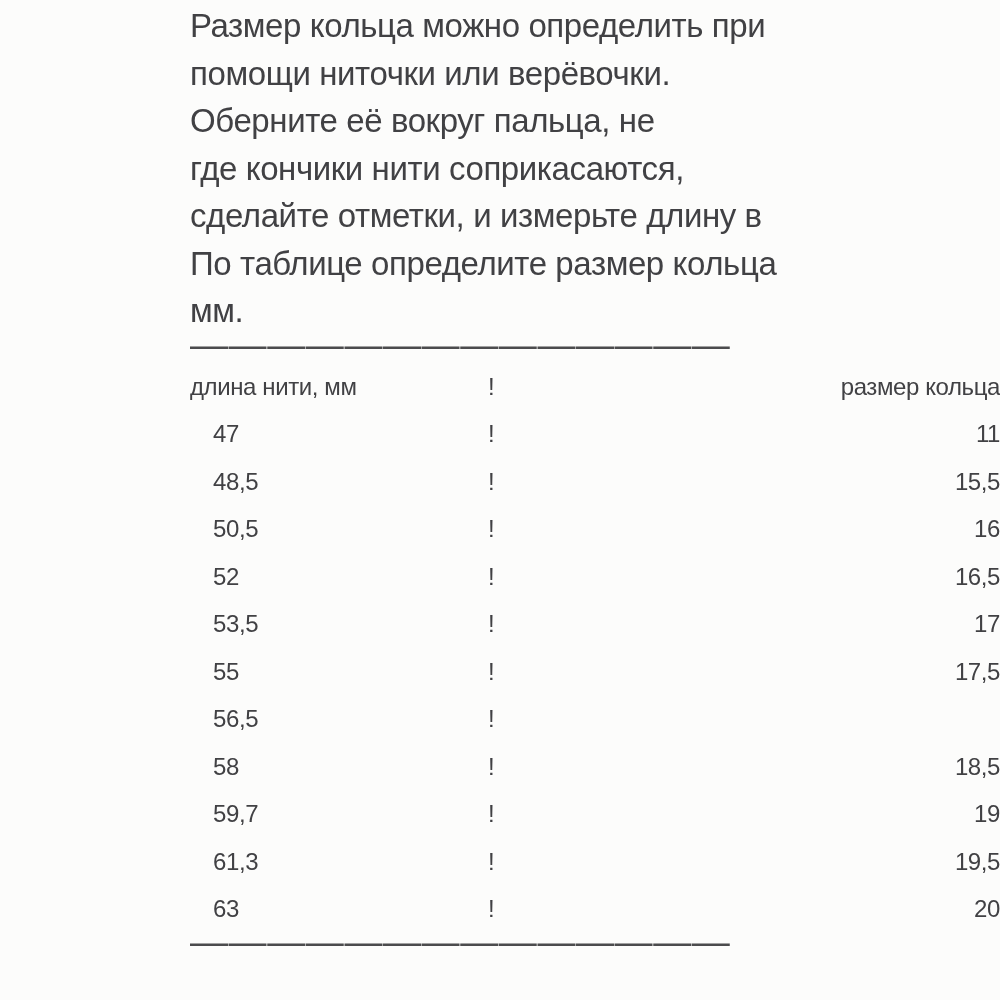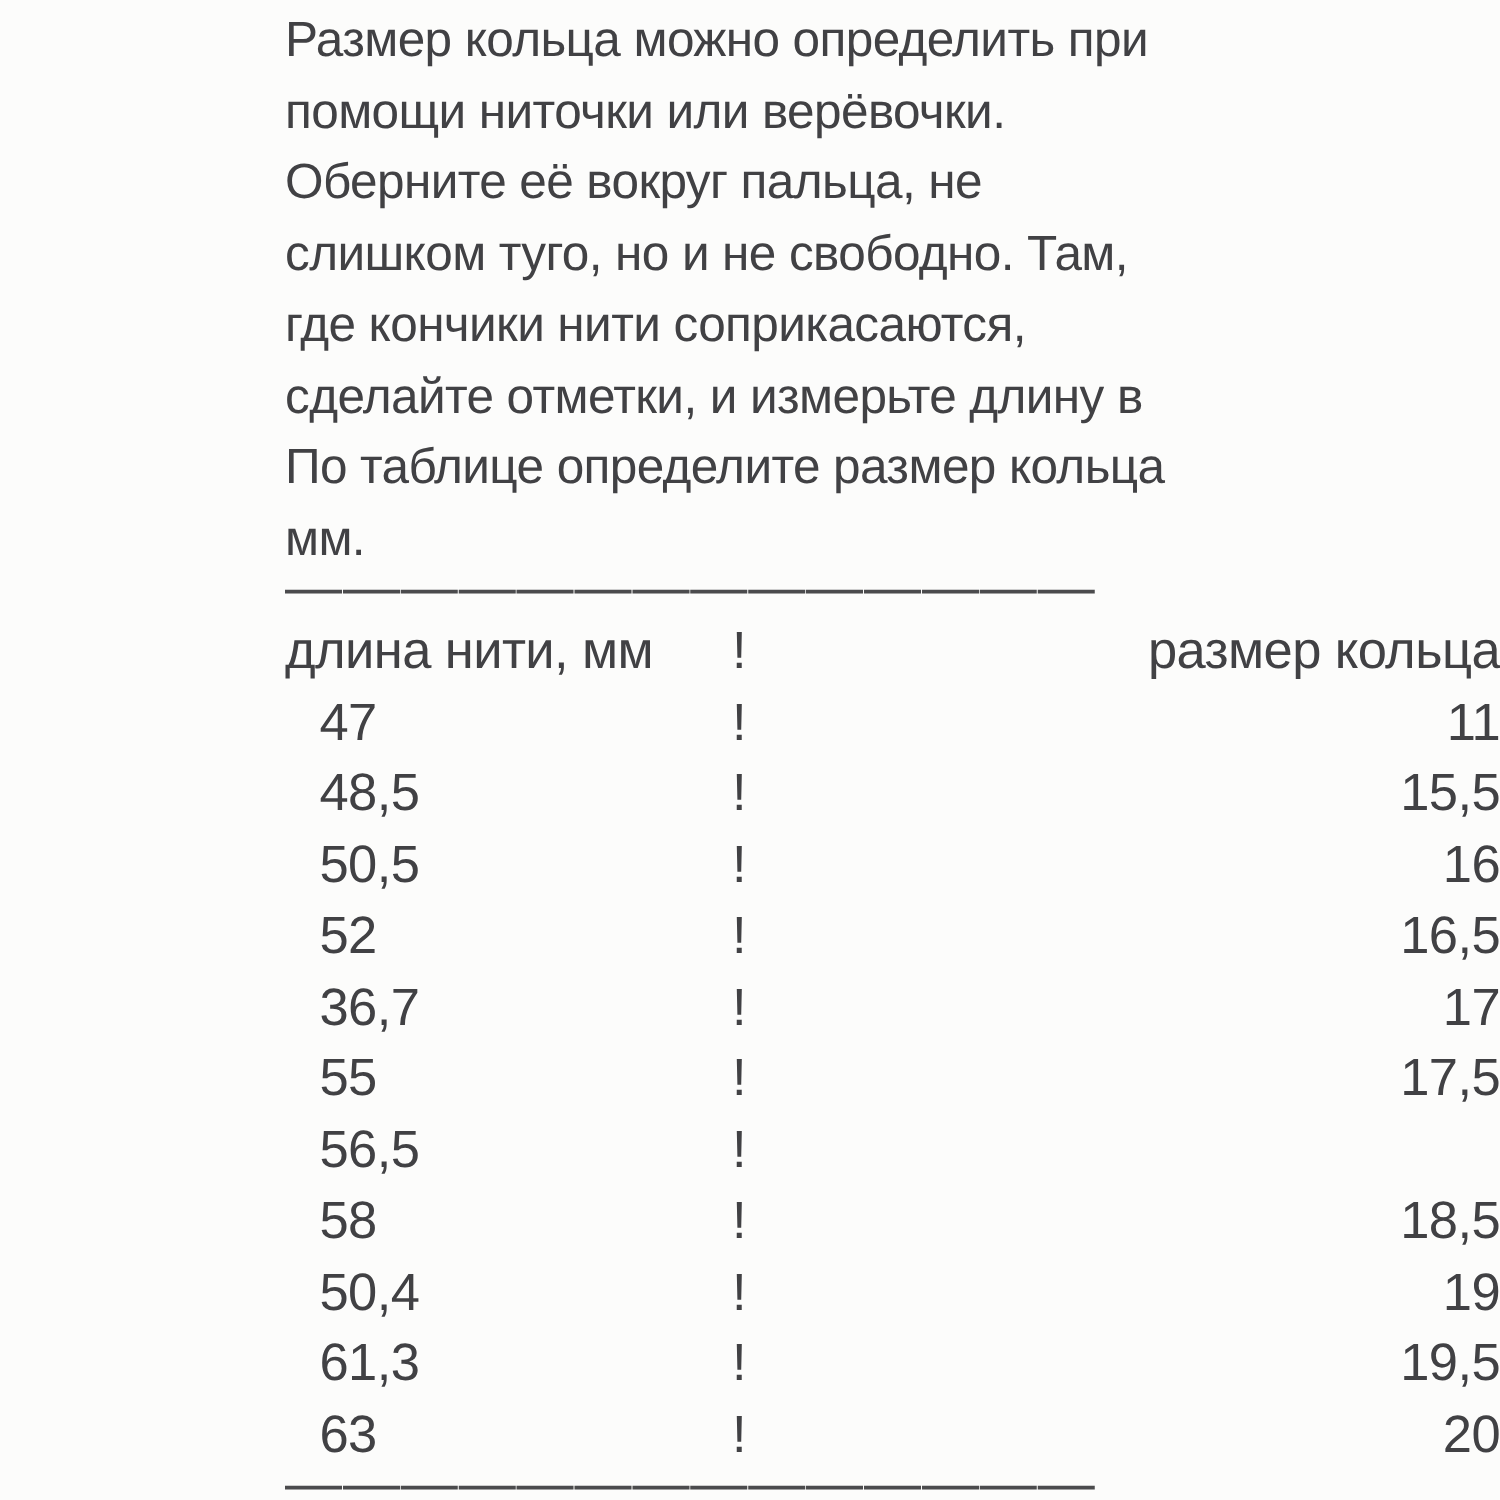--- a/index.html
+++ b/index.html
@@ -40,42 +40,41 @@
     overflow: hidden;
   }
   .divider.top { margin-top: 0px; }
   .divider.bottom { margin-top: -1px; }
   .ring-table {
     margin-top: 8px;
   }
   .trow {
     display: grid;
     grid-template-columns: 298px 66px auto;
-    font-size: 35px;
+    font-size: 24px;
     line-height: 47.5px;
     letter-spacing: -0.4px;
     white-space: nowrap;
   }
   .trow .c1 { text-align: left; }
   .trow .csep { text-align: left; }
   .trow .c2 { text-align: right; }
   .trow.data .c1 { padding-left: 23px; }
   .trow.data .c2 { padding-left: 6px; }
 </style>
 </head>
 <body>
 
 <div class="page">
   <div class="content">
 
     <div class="intro">
       <div class="intro-line">Размер кольца можно определить при</div>
       <div class="intro-line">помощи ниточки или верёвочки.</div>
       <div class="intro-line">Оберните её вокруг пальца, не</div>
-      <div class="intro-line">слишком туго, но и не свободно. Там,</div>
       <div class="intro-line">где кончики нити соприкасаются,</div>
       <div class="intro-line">сделайте отметки, и измерьте длину в</div>
       <div class="intro-line">По таблице определите размер кольца</div>
       <div class="intro-line">мм.</div>
     </div>
 
     <div class="divider top">——————————————</div>
 
     <div class="ring-table">
 
@@ -103,21 +102,21 @@
         <div class="c2">16</div>
       </div>
 
       <div class="trow data">
         <div class="c1">52</div>
         <div class="csep">!</div>
         <div class="c2">16,5</div>
       </div>
 
       <div class="trow data">
-        <div class="c1">36,7</div>
+        <div class="c1">53,5</div>
         <div class="csep">!</div>
         <div class="c2">17</div>
       </div>
 
       <div class="trow data">
         <div class="c1">55</div>
         <div class="csep">!</div>
         <div class="c2">17,5</div>
       </div>
 
@@ -126,21 +125,21 @@
         <div class="csep">!</div>
       </div>
 
       <div class="trow data">
         <div class="c1">58</div>
         <div class="csep">!</div>
         <div class="c2">18,5</div>
       </div>
 
       <div class="trow data">
-        <div class="c1">50,4</div>
+        <div class="c1">59,7</div>
         <div class="csep">!</div>
         <div class="c2">19</div>
       </div>
 
       <div class="trow data">
         <div class="c1">61,3</div>
         <div class="csep">!</div>
         <div class="c2">19,5</div>
       </div>
 

